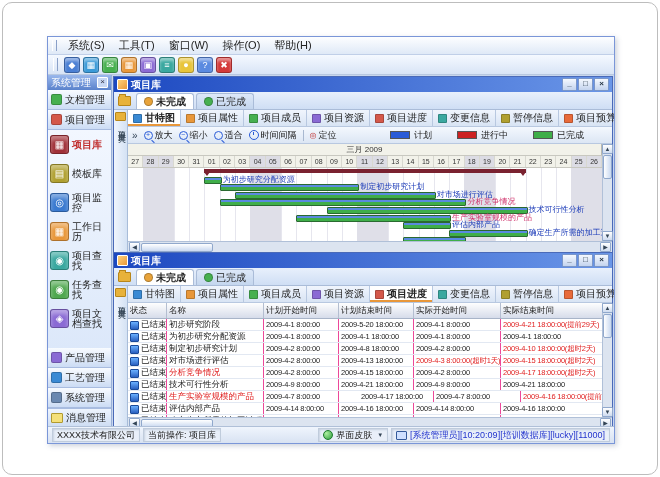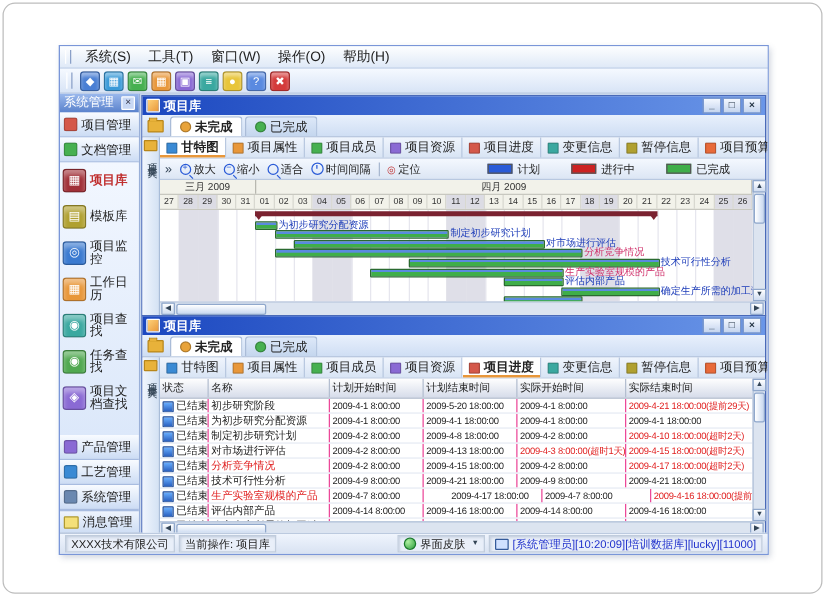--- a/index.html
+++ b/index.html
@@ -145,26 +145,26 @@
       </div>
 
     <div class="main-body">
 
       <div class="sidebar">
         <div class="sb-header">
           <span>系统管理</span>
           <span class="sb-close"></span>
         </div>
         <div class="sb-group">
+          <span class="sb-gicon" style="background: rgb(70, 176, 80);"></span>
+          <span>文档管理</span>
+        </div>
+        <div class="sb-group">
           <span class="sb-gicon" style="background: rgb(212, 88, 74);"></span>
           <span>项目管理</span>
-        </div>
-        <div class="sb-group">
-          <span class="sb-gicon" style="background: rgb(70, 176, 80);"></span>
-          <span>文档管理</span>
         </div>
         <div class="sb-panel">
             <div class="sb-item selected">
               <span class="sb-iicon" style="background: rgb(160, 48, 56);">▦</span>
               <span class="sb-ilabel">项目库</span>
             </div>
             <div class="sb-item">
               <span class="sb-iicon" style="background: rgb(176, 160, 48);">▤</span>
               <span class="sb-ilabel">模板库</span>
             </div>
@@ -301,21 +301,20 @@
                     <span class="lg-swatch" style="background: rgb(204, 34, 34);"></span>
                     <span class="lg-label">进行中</span>
                     <span class="lg-swatch" style="background: rgb(63, 174, 73);"></span>
                     <span class="lg-label">已完成</span>
                   </span>
               </div>
               <div class="gantt-wrap">
                 <div class="gantt-left">
                   <div class="timeline-months">
                       <span class="tm" style="flex: 5 1 0%;">三月 2009</span>
-                      <span class="tm" style="flex: 26 1 0%;">四月 2009</span>
                     </div>
                   <div class="timeline-days">
                       <span class="tday">27</span>
                       <span class="tday we">28</span>
                       <span class="tday we">29</span>
                       <span class="tday">30</span>
                       <span class="tday">31</span>
                       <span class="tday">01</span>
                       <span class="tday">02</span>
                       <span class="tday">03</span>

